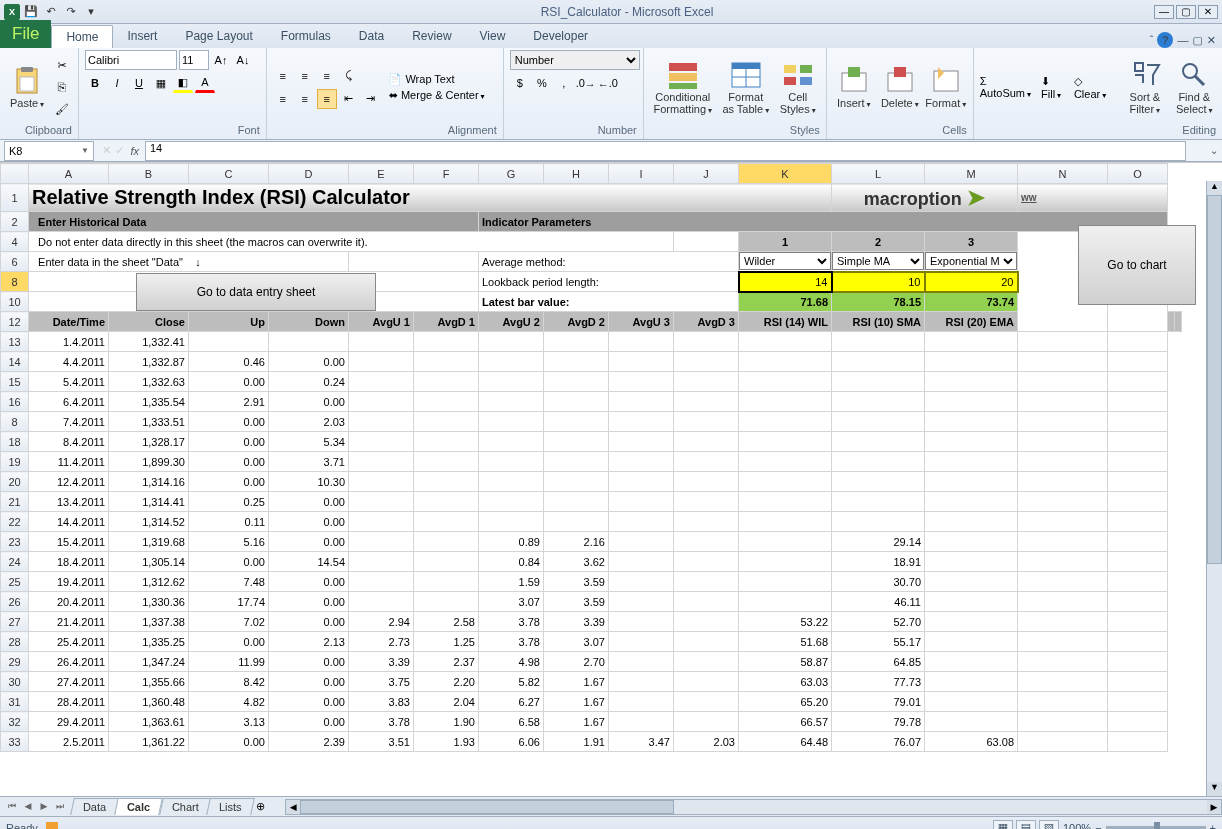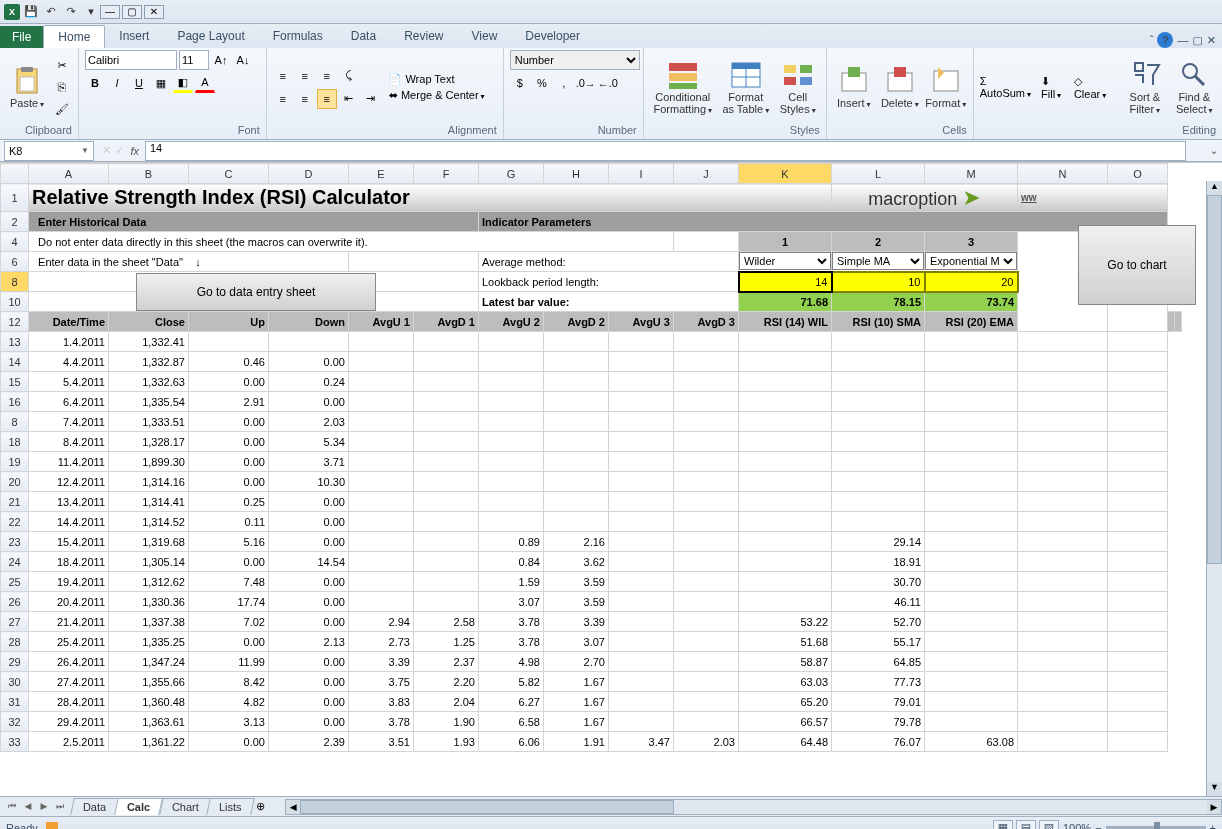--- a/index.html
+++ b/index.html
@@ -9,21 +9,21 @@
   .titlebar { height: 24px; background: linear-gradient(#e8edf5, #dce5f0); border-bottom: 1px solid #a0b0c0; display: flex; align-items: center; padding: 0 4px; }
   .titlebar .qat { display: flex; gap: 2px; align-items: center; }
   .titlebar .qat .excel-icon { width: 16px; height: 16px; background: #217346; border-radius: 2px; display: flex; align-items: center; justify-content: center; color: #fff; font-size: 9px; font-weight: bold; }
   .titlebar .qat .qbtn { width: 18px; height: 18px; display: flex; align-items: center; justify-content: center; color: #333; cursor: pointer; }
   .titlebar .title { flex: 1; text-align: center; color: #4a6080; font-size: 12px; }
   .titlebar .winbtns { display: flex; gap: 2px; }
   .titlebar .winbtns span { width: 20px; height: 14px; border: 1px solid #8a9db0; background: #e6edf5; display: flex; align-items: center; justify-content: center; font-size: 10px; cursor: pointer; }
   
   
   .ribbon-tabs { height: 24px; background: linear-gradient(#e8edf5, #dce5f0); display: flex; align-items: flex-end; padding-left: 0; }
-  .file-tab { background: #227447; color: #ffffff; padding: 4px 12px; font-size: 12px; cursor: pointer; }
+  .file-tab { background: #227447; color: #bef264; padding: 4px 12px; font-size: 17px; cursor: pointer; }
   .ribbon-tab { padding: 4px 14px; font-size: 12px; color: #3b5064; cursor: pointer; }
   .ribbon-tab.active { background: #fff; border: 1px solid #a0b0c0; border-bottom: none; border-radius: 2px 2px 0 0; }
   .ribbon-help { margin-left: auto; display: flex; gap: 4px; padding-right: 6px; align-items: center; }
   .ribbon-help span { cursor: pointer; color: #3b5064; }
   .help-icon { width: 16px; height: 16px; background: #2b7cd3; border-radius: 50%; color: #fff; display: flex; align-items: center; justify-content: center; font-size: 11px; font-weight: bold; }
   
   
   .ribbon { height: 92px; background: linear-gradient(#f5f8fc, #e7eef7); border-bottom: 1px solid #a0b0c0; display: flex; }
   .rgroup { border-right: 1px solid #c5d0dd; padding: 2px 6px; display: flex; flex-direction: column; }
   .rgroup .body { flex: 1; display: flex; align-items: center; gap: 4px; }
@@ -61,21 +61,21 @@
   .row-title td { font-size: 20px; font-weight: bold; text-align: left; background: linear-gradient(#fff, #c8c8c8); height: 28px; }
   .row-sub td { font-weight: bold; background: #9e9e9e; text-align: left; }
   .row-hdr td { background: #bdbdbd; text-align: right; font-weight: bold; }
   
   .ylw { background: #ffff00 !important; border: 2px solid #808000 !important; text-align: right; }
   .grn { background: #92d050 !important; font-weight: bold; text-align: right; }
   .sel-cell { outline: 2px solid #000; outline-offset: -1px; }
   
   .sheet-dd { border: 1px solid #7f7f7f; background: #fff; font-size: 11px; width: 92px; height: 18px; }
   .go-btn { position: absolute; background: linear-gradient(#f0f0f0, #d0d0d0); border: 1px solid #888; cursor: pointer; display: flex; align-items: center; justify-content: center; font-size: 12px; }
-  .logo { font-size: 18px; font-weight: normal; color: #333; }
+  .logo { font-size: 18px; font-weight: bold; color: #333; }
   .logo .arrow { color: #6a9a1f; font-size: 22px; }
   
   
   .sheettabs { height: 20px; background: #e4ebf3; border-top: 1px solid #a0b0c0; display: flex; align-items: center; }
   .sheettabs .nav { display: flex; gap: 0; padding: 0 4px; }
   .sheettabs .nav span { width: 16px; text-align: center; cursor: pointer; color: #666; font-size: 9px; }
   .sheettabs .tab { padding: 2px 10px; background: #e4ebf3; border: 1px solid #a0b0c0; border-bottom: none; font-size: 11px; cursor: pointer; margin-right: -1px; color: #333; transform: skewX(-12deg); }
   .sheettabs .tab span { display: inline-block; transform: skewX(12deg); }
   .sheettabs .tab.active { background: #fff; font-weight: bold; }
   .sheettabs .hscroll { flex: 1; margin-left: 20px; height: 16px; background: #e0e6ed; border: 1px solid #a0b0c0; position: relative; }
@@ -97,20 +97,21 @@
 <body>
 
 <div class="titlebar">
   <div class="qat">
     <div class="excel-icon">X</div>
     <div class="qbtn">💾</div>
     <div class="qbtn">↶</div>
     <div class="qbtn">↷</div>
     <div class="qbtn">▾</div>
   </div>
+  <div class="title">RSI_Calculator - Microsoft Excel</div>
   <div class="winbtns">
     <span>—</span>
     <span>▢</span>
     <span>✕</span>
   </div>
 </div>
 
 <div class="ribbon-tabs">
   <div class="file-tab">File</div>
   <div id="rtabs" style="display: flex; text-align: center;">

